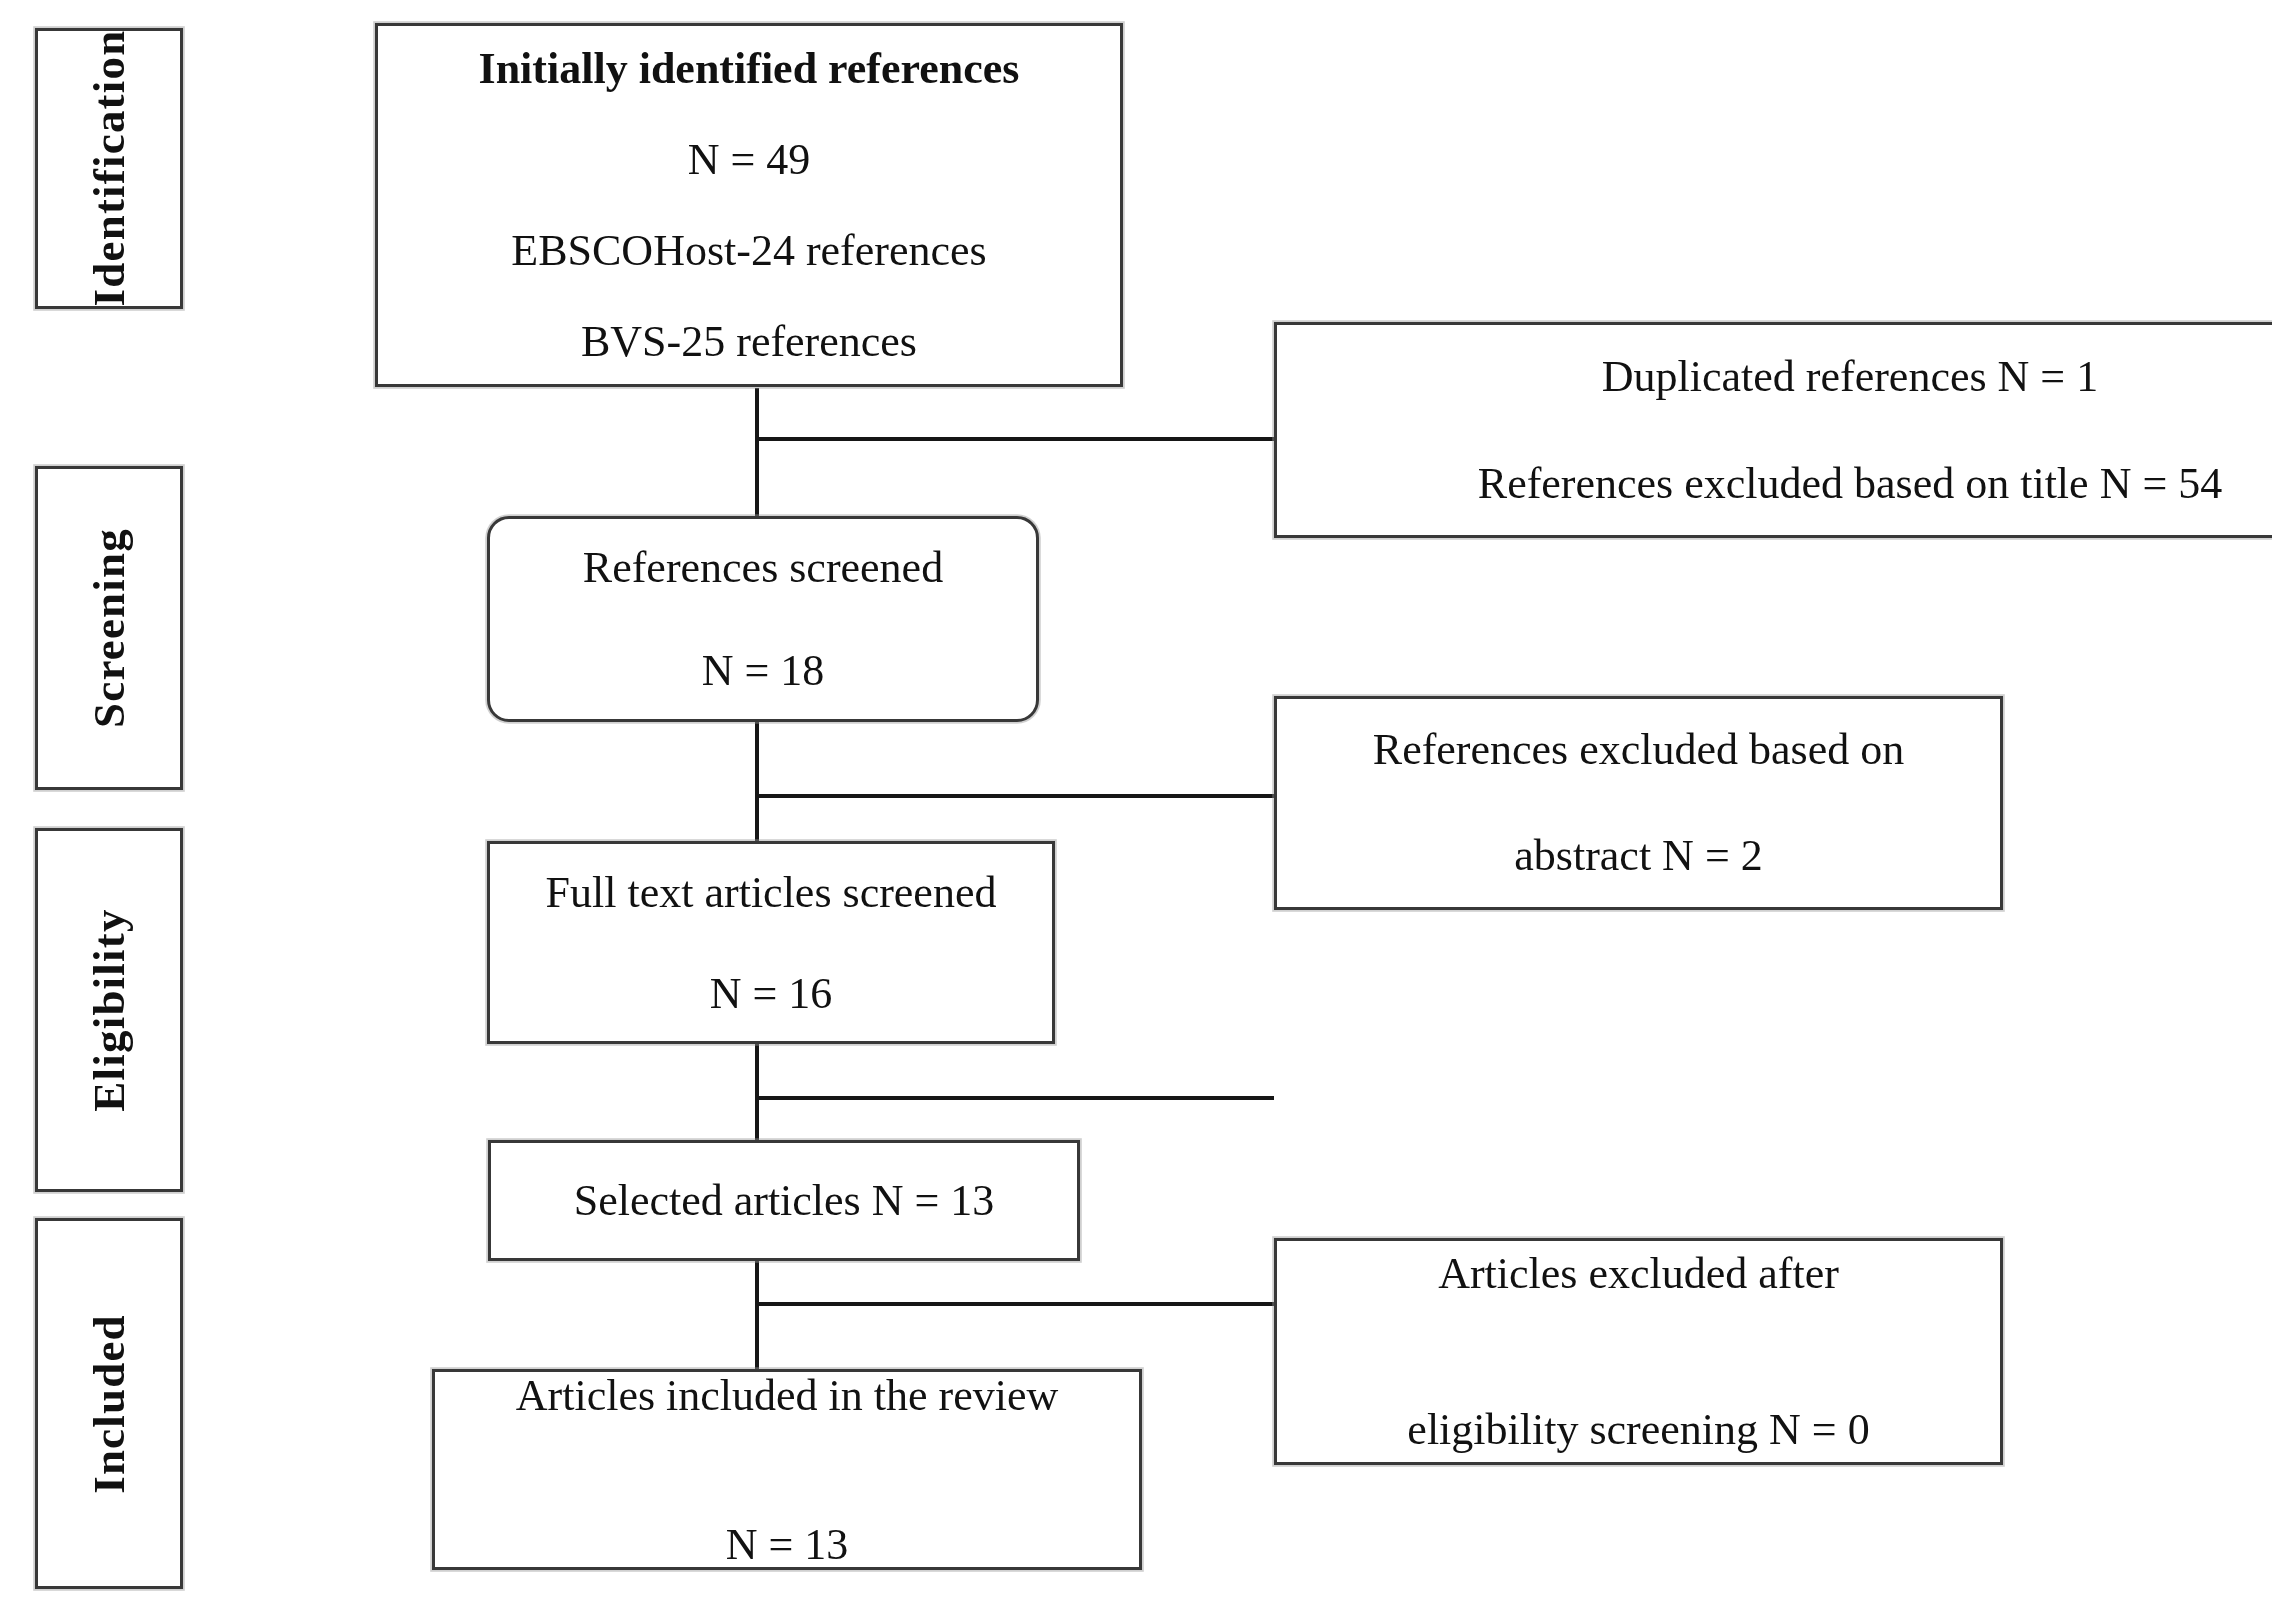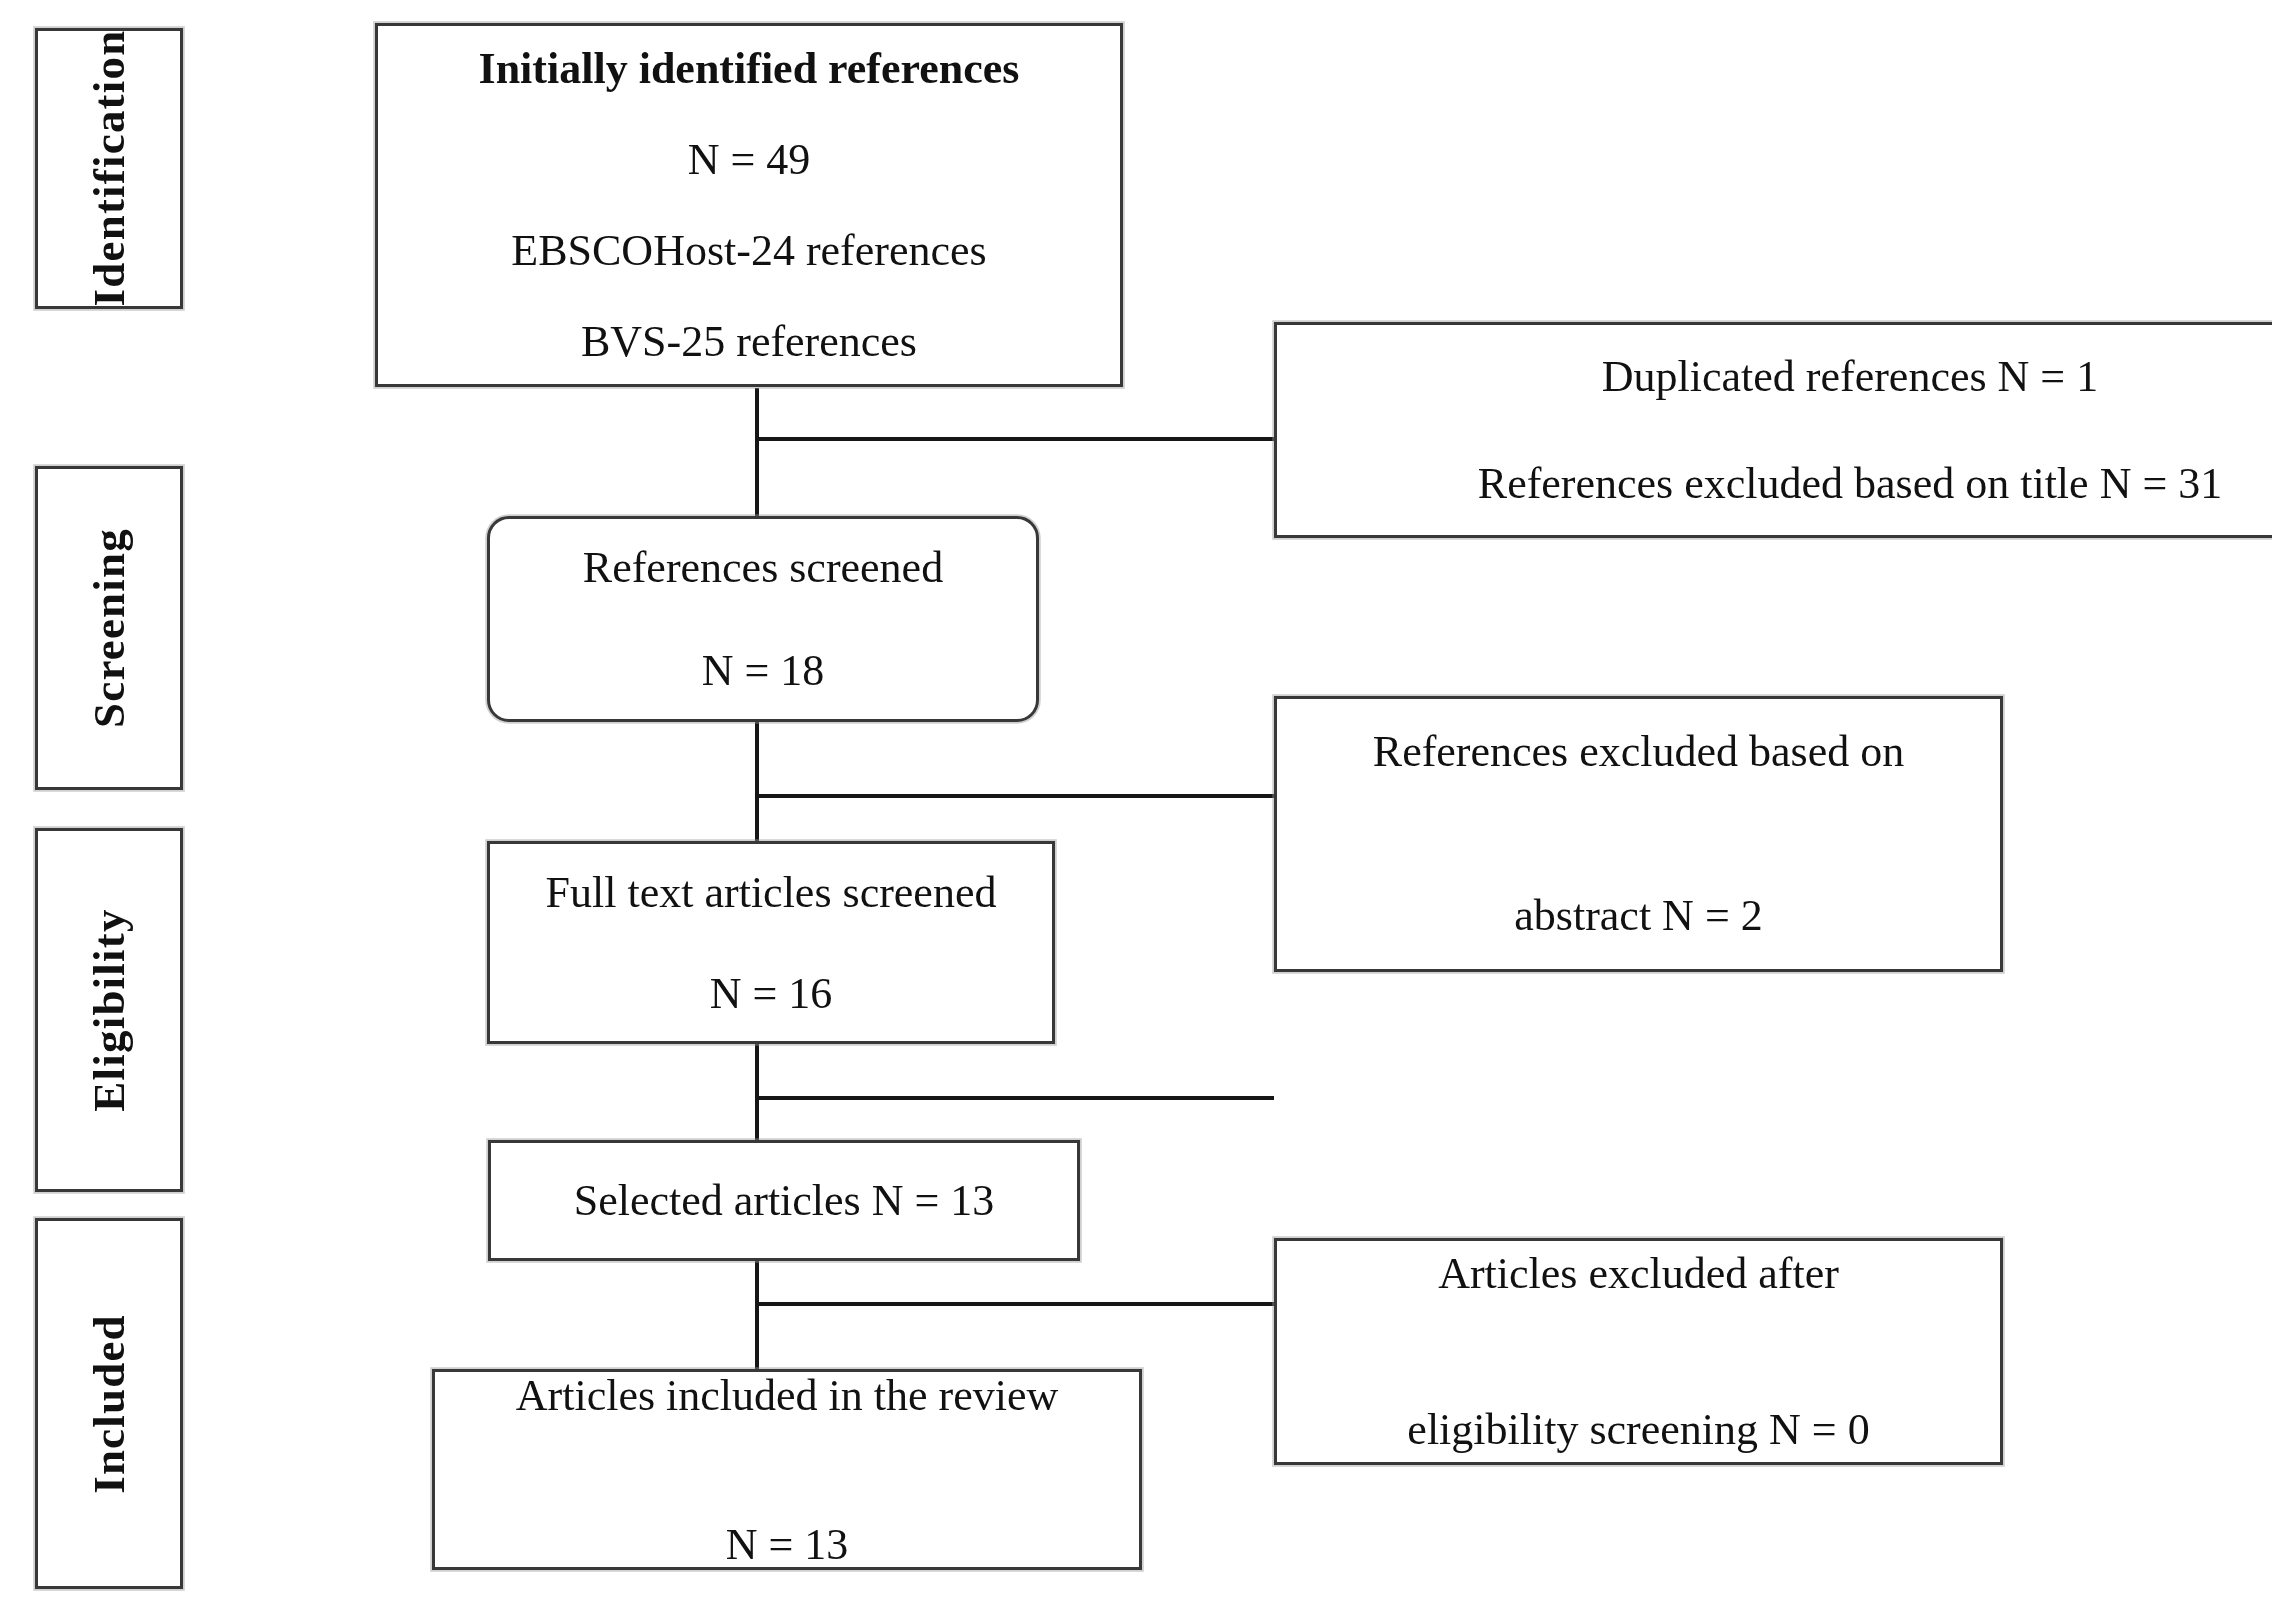--- a/index.html
+++ b/index.html
@@ -87,24 +87,24 @@
     <span class="line">Selected articles N = 13</span>
   </div>
 
   <div class="box flowtext" style="left:432px;top:1369px;width:710px;height:201px;line-height:101px;gap:48px;">
     <span class="line">Articles included in the review</span>
     <span class="line">N = 13</span>
   </div>
 
   <div class="box flowtext" style="left:1274px;top:322px;width:1152px;height:216px;line-height:107px;">
     <span class="line">Duplicated references N = 1</span>
-    <span class="line">References excluded based on title N = 31</span>
+    <span class="line">References excluded based on title N = 54</span>
   </div>
 
-  <div class="box flowtext" style="left:1274px;top:696px;width:729px;height:276px;line-height:106px;justify-content:space-between;">
+  <div class="box flowtext" style="left:1274px;top:696px;width:729px;height:214px;line-height:106px;">
     <span class="line">References excluded based on</span>
     <span class="line">abstract N = 2</span>
   </div>
 
 
   <div class="box flowtext" style="left:1274px;top:1238px;width:729px;height:227px;line-height:112px;gap:44px;">
     <span class="line">Articles excluded after</span>
     <span class="line">eligibility screening N = 0</span>
   </div>
 

